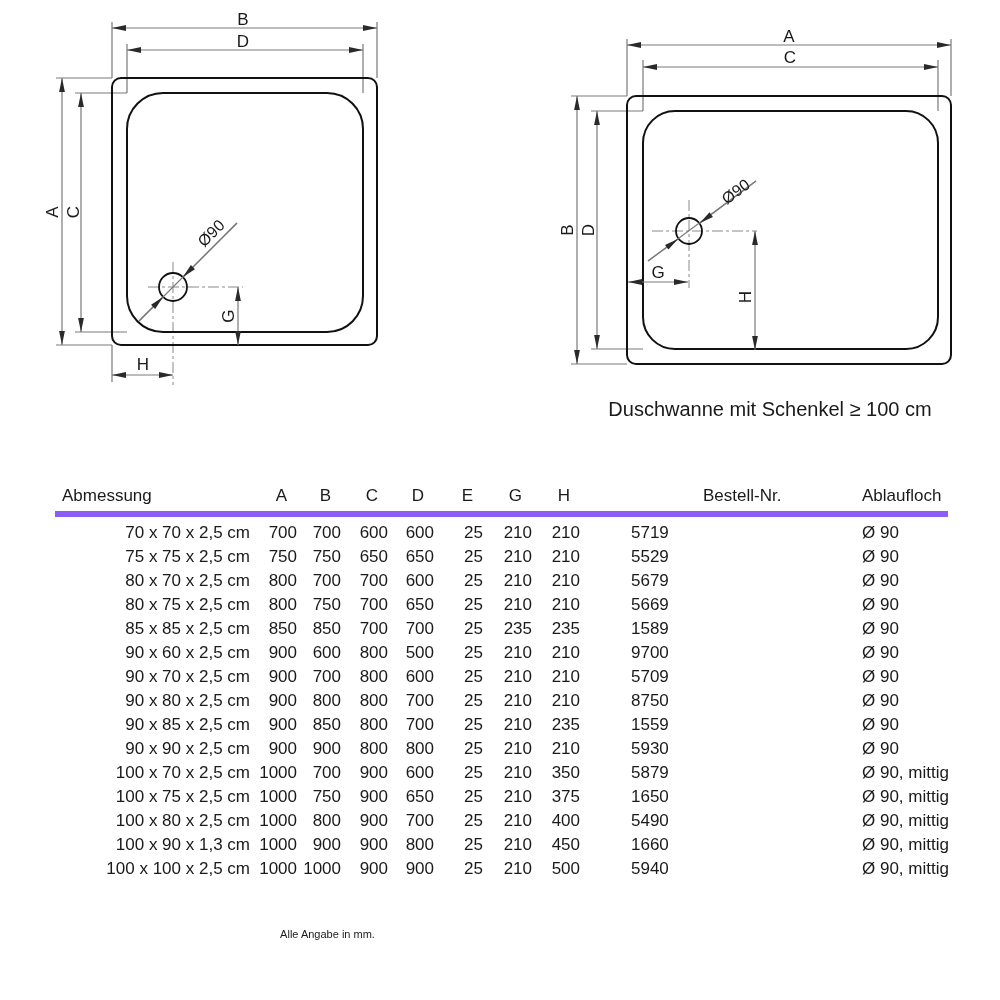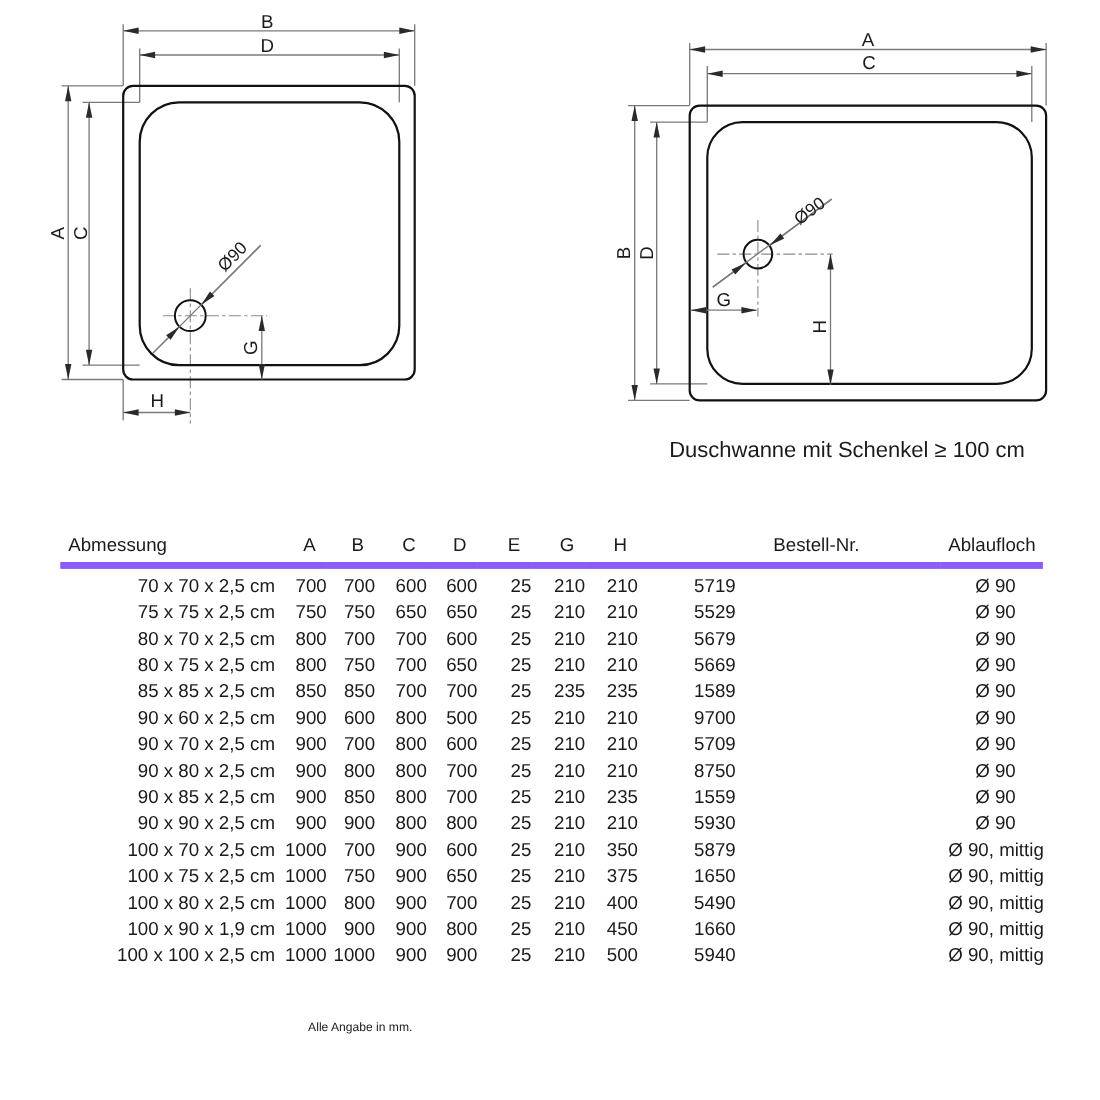--- a/index.html
+++ b/index.html
@@ -23,21 +23,21 @@
   table.dim-table th{font-weight:400;text-align:right;padding:0 10px 5px 0;
                      border-bottom:6px solid #8b5cf6;white-space:nowrap;}
   table.dim-table th.c-name{text-align:left;padding:0 0 5px 7px;}
   table.dim-table th.c-best{text-align:left;padding:0 0 5px 123px;}
   table.dim-table th.c-abl{text-align:left;padding:0 0 5px 7px;}
   table.dim-table tbody::before{content:"";display:table-row;height:7px;}
   table.dim-table td{height:24px;line-height:24px;padding:0;text-align:right;
                      white-space:nowrap;vertical-align:middle;}
   table.dim-table td:first-child{text-align:right;padding-left:7px;margin-top:12px;}
   table.dim-table td.best{text-align:left;padding-left:51px;}
-  table.dim-table td.abl{text-align:center;padding-left:7px;}
+  table.dim-table td.abl{text-align:left;padding-left:7px;}
 
   .units-note{position:absolute;left:230px;top:928px;width:195px;text-align:center;font-size:11px;}
   .footer-note{position:absolute;left:58px;top:969px;font-size:15.5px;}
 </style>
 </head>
 <body>
 
 <div id="stage">
 
   <svg width="1000" height="470" viewBox="0 0 1000 470" style="position:absolute;left:0;top:0;">
@@ -288,21 +288,21 @@
             <td>800</td>
             <td>900</td>
             <td>700</td>
             <td>25</td>
             <td>210</td>
             <td>400</td>
             <td class="best">5490</td>
             <td class="abl">Ø 90, mittig</td>
           </tr>
           <tr>
-            <td>100 x 90 x 1,9 cm</td>
+            <td>100 x 90 x 1,3 cm</td>
             <td>1000</td>
             <td>900</td>
             <td>900</td>
             <td>800</td>
             <td>25</td>
             <td>210</td>
             <td>450</td>
             <td class="best">1660</td>
             <td class="abl">Ø 90, mittig</td>
           </tr>

